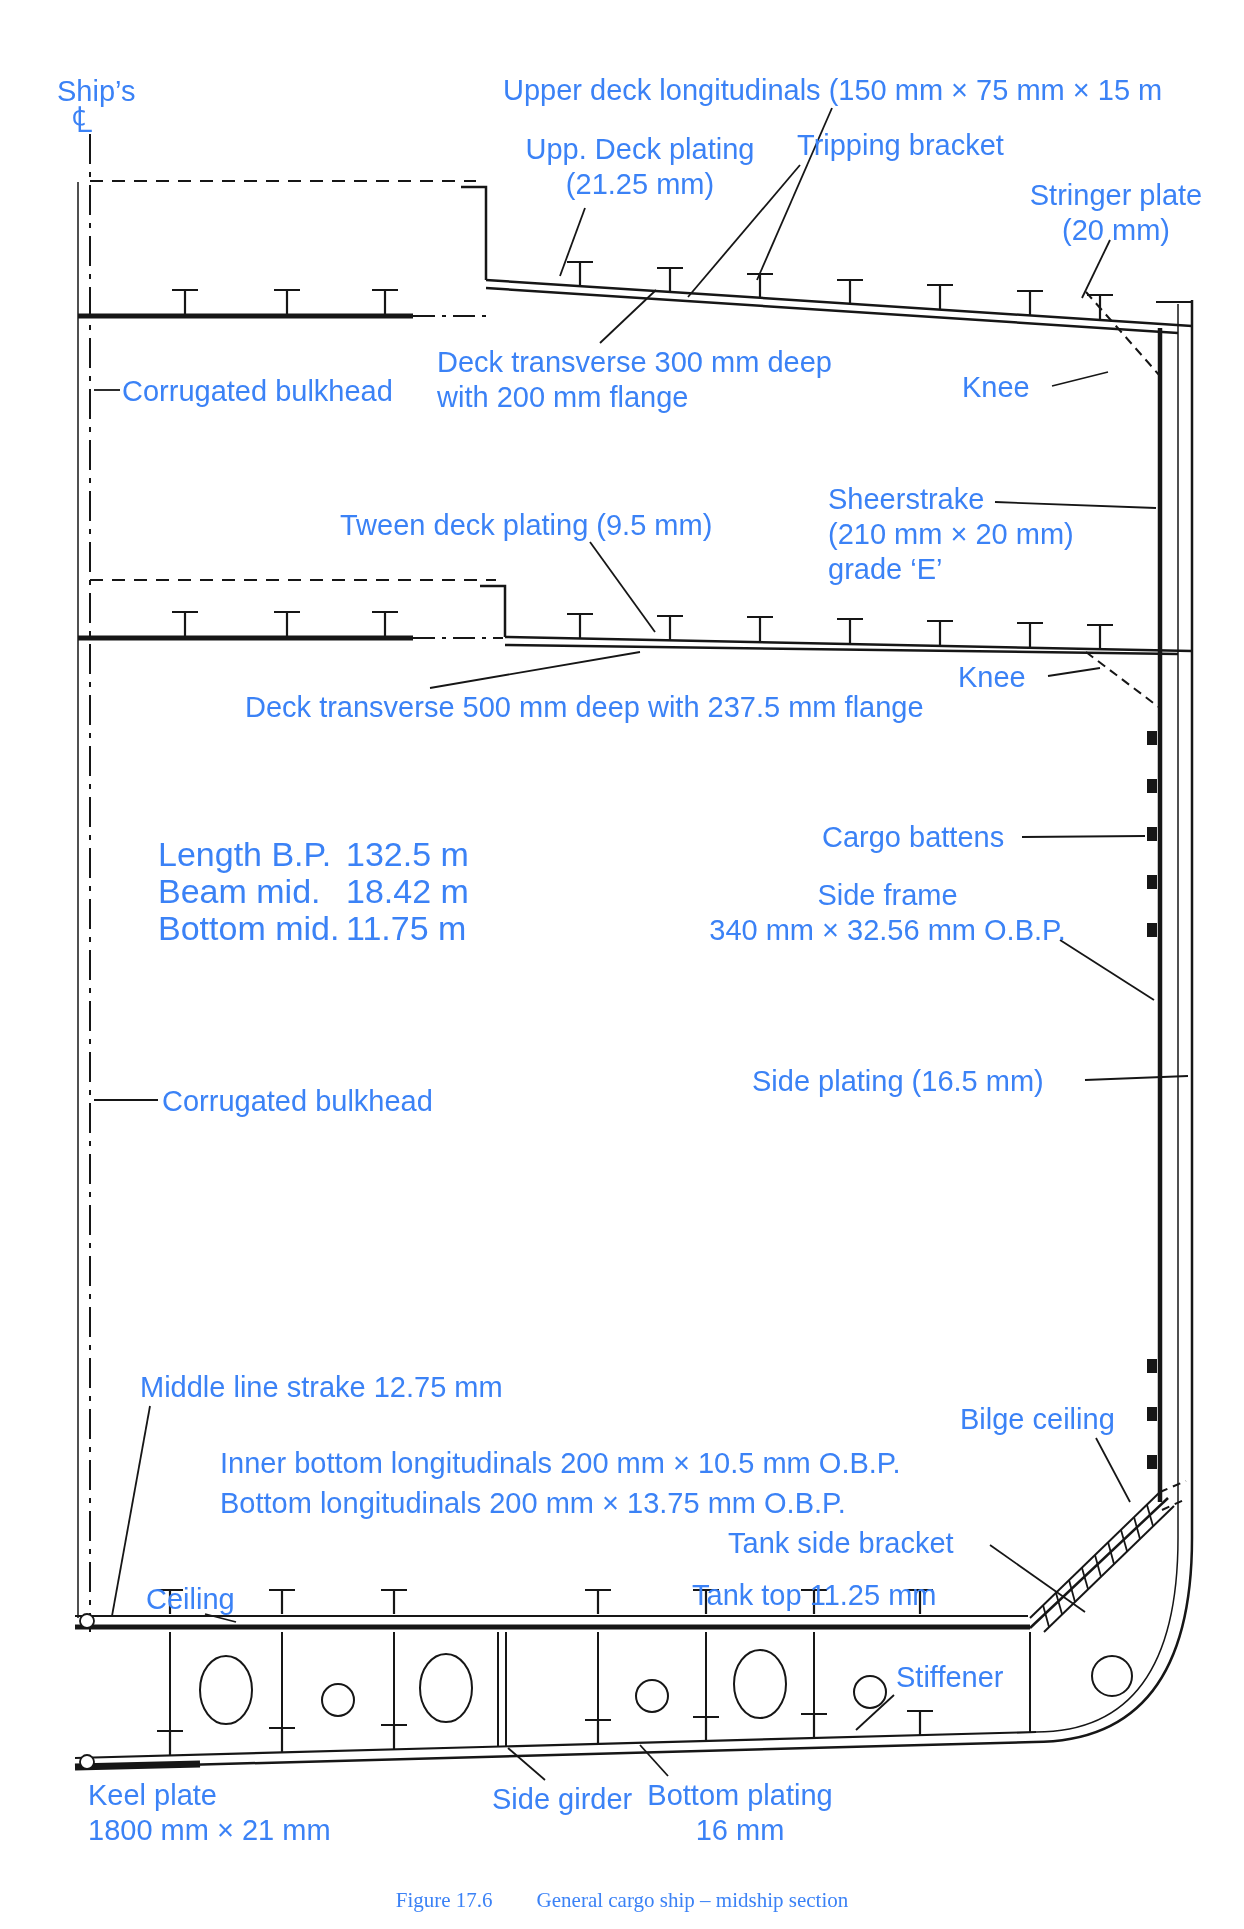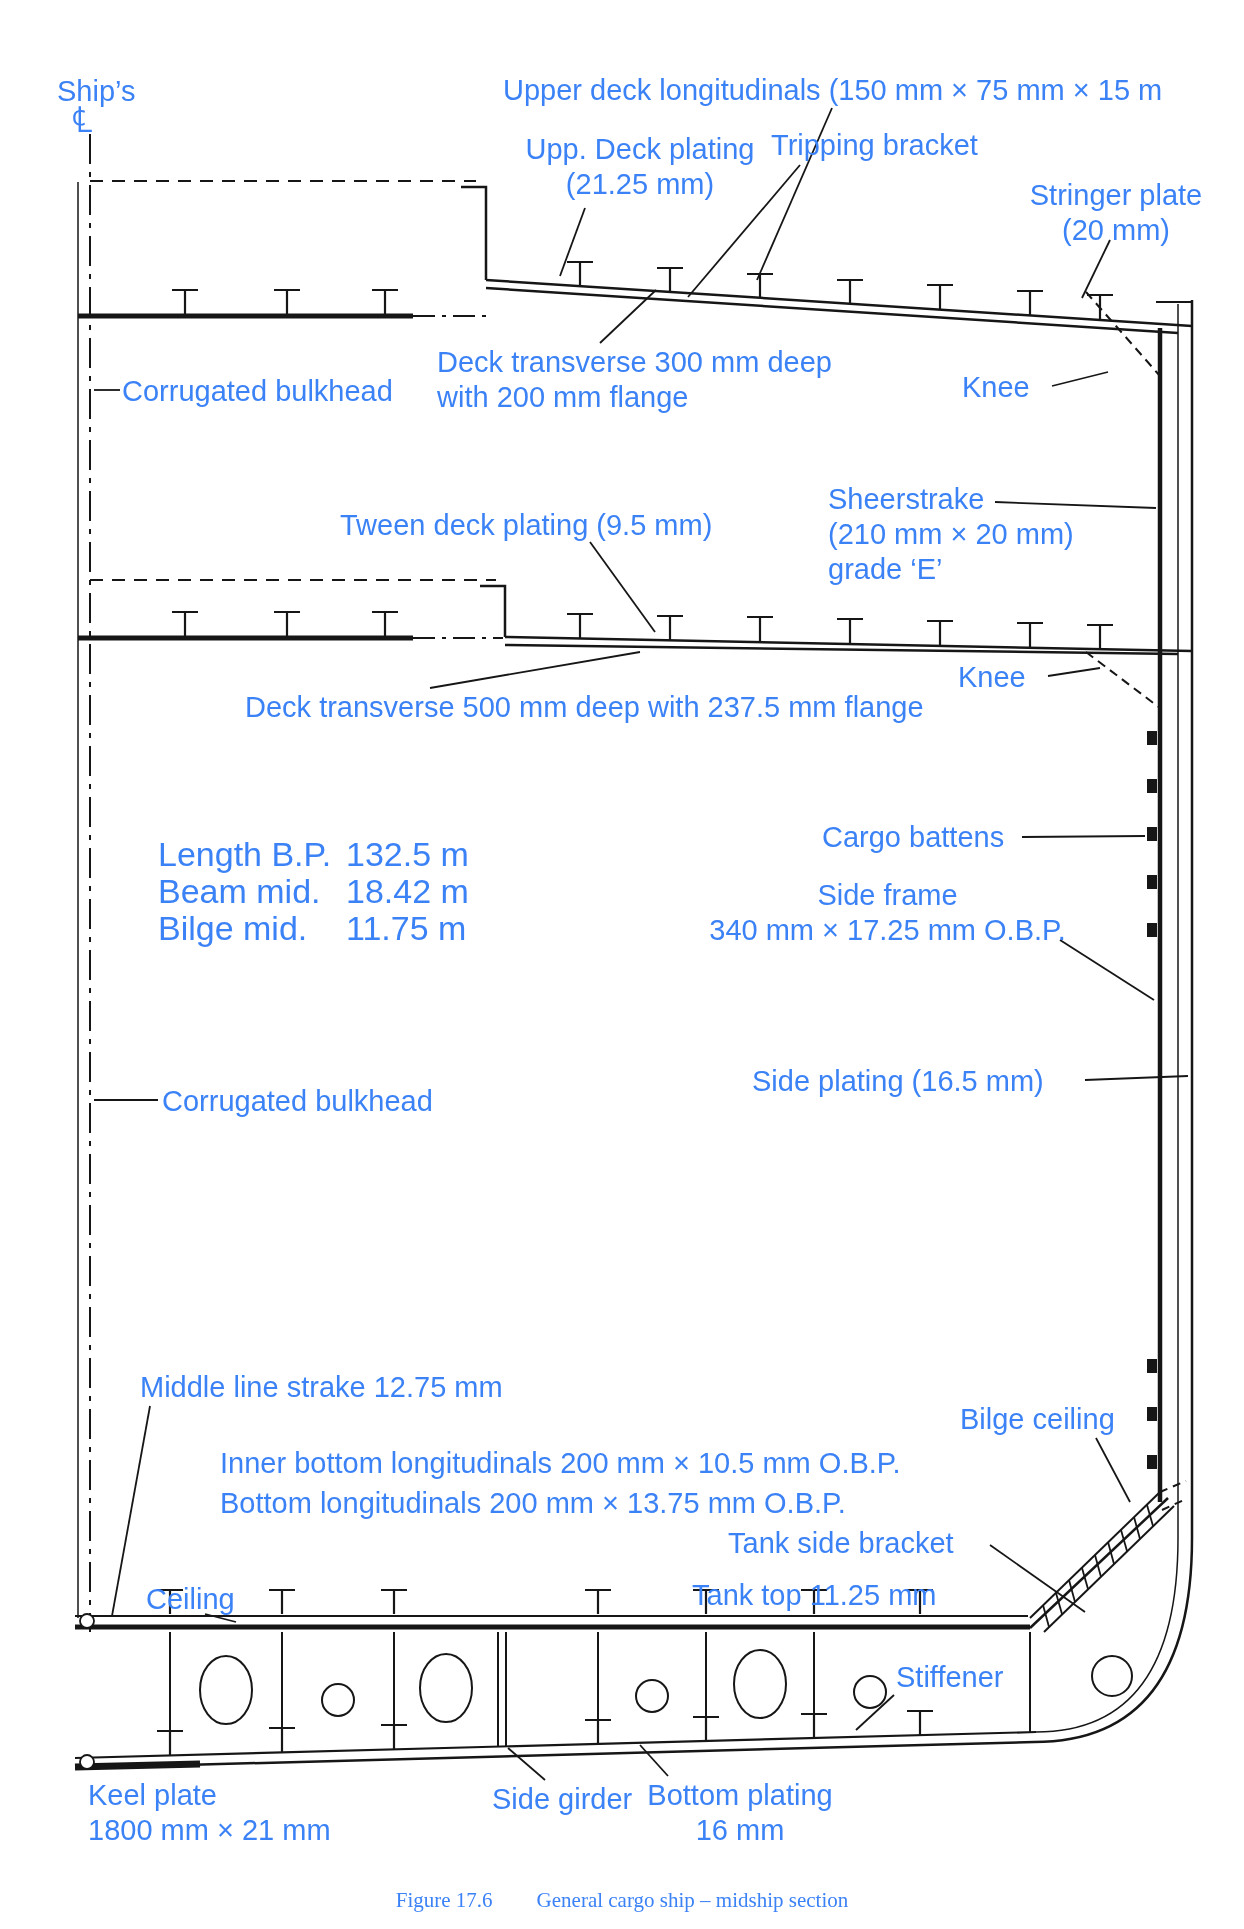--- a/index.html
+++ b/index.html
@@ -198,21 +198,21 @@
       </g>
     </g>
   </svg>
 
   <div class="lbl" style="left:57px;top:34px;">Ship’s</div>
   <div class="clsym" style="left:72px;top:62px;">℄</div>
 
   <div class="lbl nw" style="left:503px;top:33px;">Upper deck longitudinals (150 mm × 75 mm × 15 m</div>
   <div class="lbl c" style="left:495px;top:92px;width:290px;">Upp. Deck plating
 (21.25 mm)</div>
-  <div class="lbl" style="left:771px;top:88px;">Tripping bracket</div>
+  <div class="lbl" style="left:797px;top:88px;">Tripping bracket</div>
   <div class="lbl c" style="left:1000px;top:138px;width:232px;">Stringer plate
 (20 mm)</div>
 
   <div class="lbl" style="left:122px;top:334px;">Corrugated bulkhead</div>
   <div class="lbl" style="left:437px;top:305px;">Deck transverse 300 mm deep
 with 200 mm flange</div>
   <div class="lbl" style="left:962px;top:330px;">Knee</div>
 
   <div class="lbl" style="left:340px;top:468px;">Tween deck plating (9.5 mm)</div>
   <div class="lbl" style="left:828px;top:442px;">Sheerstrake
@@ -226,27 +226,27 @@
   <div class="dims">
     <div class="dim-row">
       <span class="dim-name">Length B.P.</span>
       <span>132.5 m</span>
     </div>
     <div class="dim-row">
       <span class="dim-name">Beam mid.</span>
       <span>18.42 m</span>
     </div>
     <div class="dim-row">
-      <span class="dim-name">Bilge mid.</span>
+      <span class="dim-name">Bottom mid.</span>
       <span>11.75 m</span>
     </div>
   </div>
 
   <div class="lbl c" style="left:690px;top:838px;width:395px;">Side frame
-340 mm × 17.25 mm  O.B.P.</div>
+340 mm × 32.56 mm  O.B.P.</div>
   <div class="lbl" style="left:162px;top:1044px;">Corrugated bulkhead</div>
   <div class="lbl" style="left:752px;top:1024px;">Side plating (16.5 mm)</div>
 
   <div class="lbl" style="left:140px;top:1330px;">Middle line strake 12.75 mm</div>
   <div class="lbl" style="left:960px;top:1362px;">Bilge ceiling</div>
   <div class="lbl" style="left:220px;top:1406px;">Inner bottom longitudinals 200 mm × 10.5 mm  O.B.P.</div>
   <div class="lbl" style="left:220px;top:1446px;">Bottom longitudinals 200 mm × 13.75 mm  O.B.P.</div>
   <div class="lbl" style="left:728px;top:1486px;">Tank side bracket</div>
 
   <div class="lbl" style="left:146px;top:1542px;">Ceiling</div>

